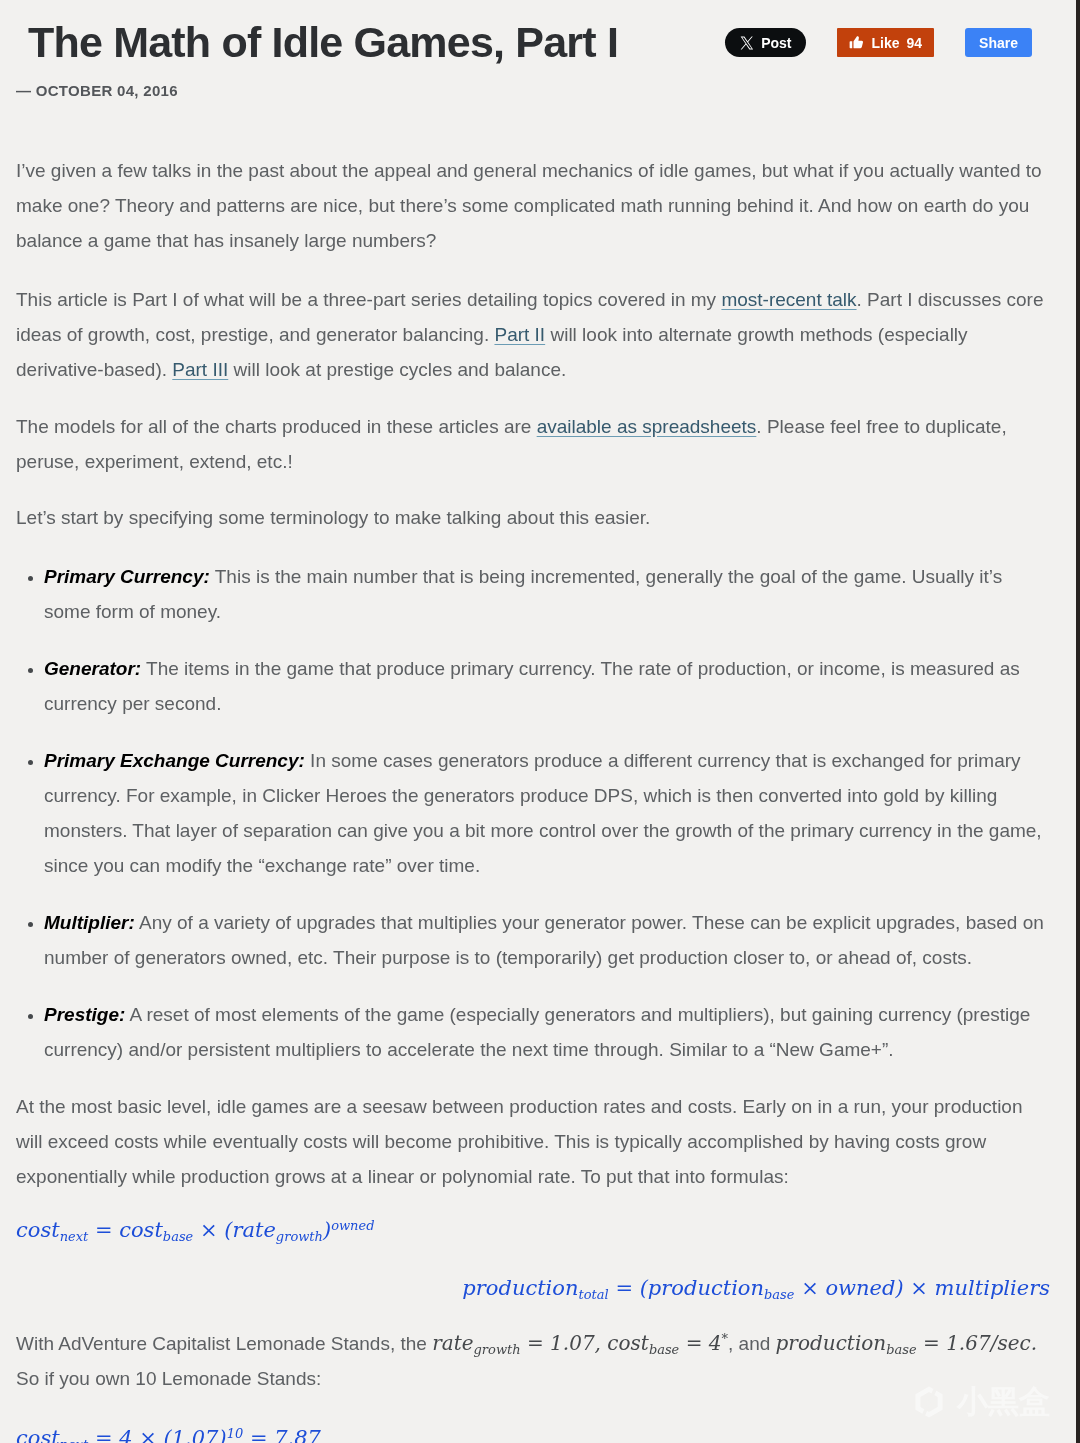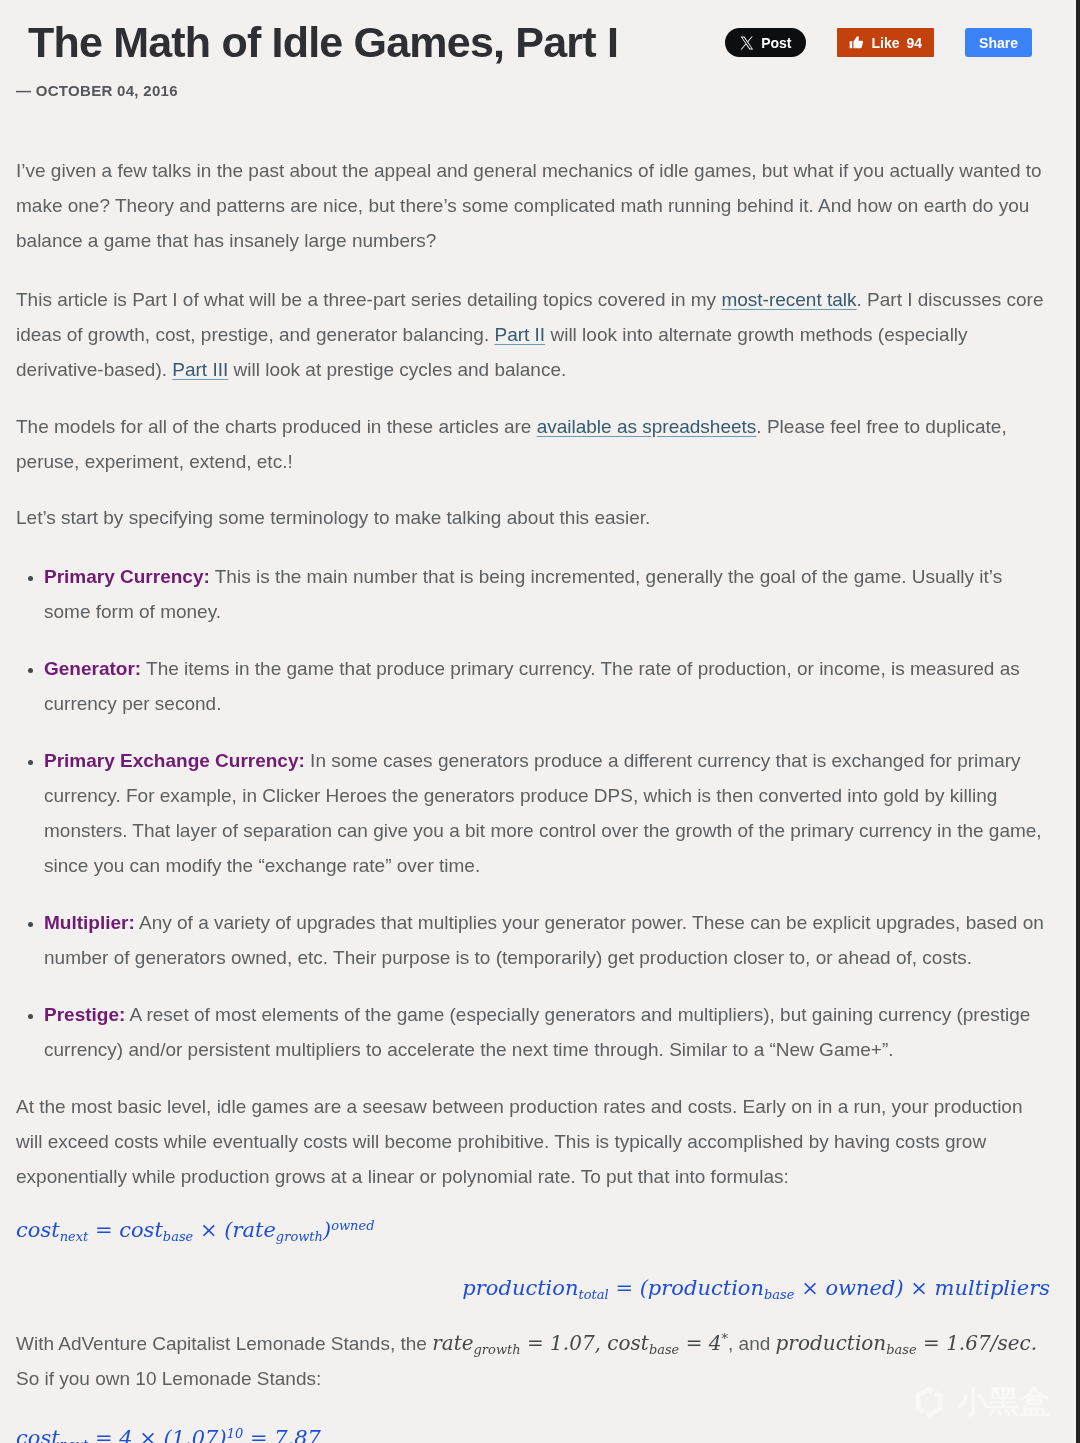--- a/index.html
+++ b/index.html
@@ -38,21 +38,21 @@
   .p1 { margin-top:54px; }
   .p2 { margin-top:24px; }
   .p3 { margin-top:22px; }
   .p4 { margin-top:21px; }
   a.lnk { color:#365a6e; text-decoration:underline; text-decoration-color:#6b9cb4;
           text-underline-offset:3px; }
 
   ul.terms { margin:24px 0 0 0; padding:0 0 0 28px; }
   ul.terms li { font-size:19px; line-height:35px; margin-bottom:22px; color:#5d6063; }
   ul.terms li::marker { color:#46494c; font-size:15px; }
-  .term { font-weight:700; color:#701a75; }
+  .term { font-weight:700; color:#000000;font-style:italic; }
 
   .p5 { margin-top:2px; }
   .p6 { margin-top:24px; }
 
   
   .formula {
     font-family:"DejaVu Serif", serif; font-style:italic;
     font-size:21px; color:#1d4ed8; line-height:28px;
   }
   .f1 { margin-top:22px; }

